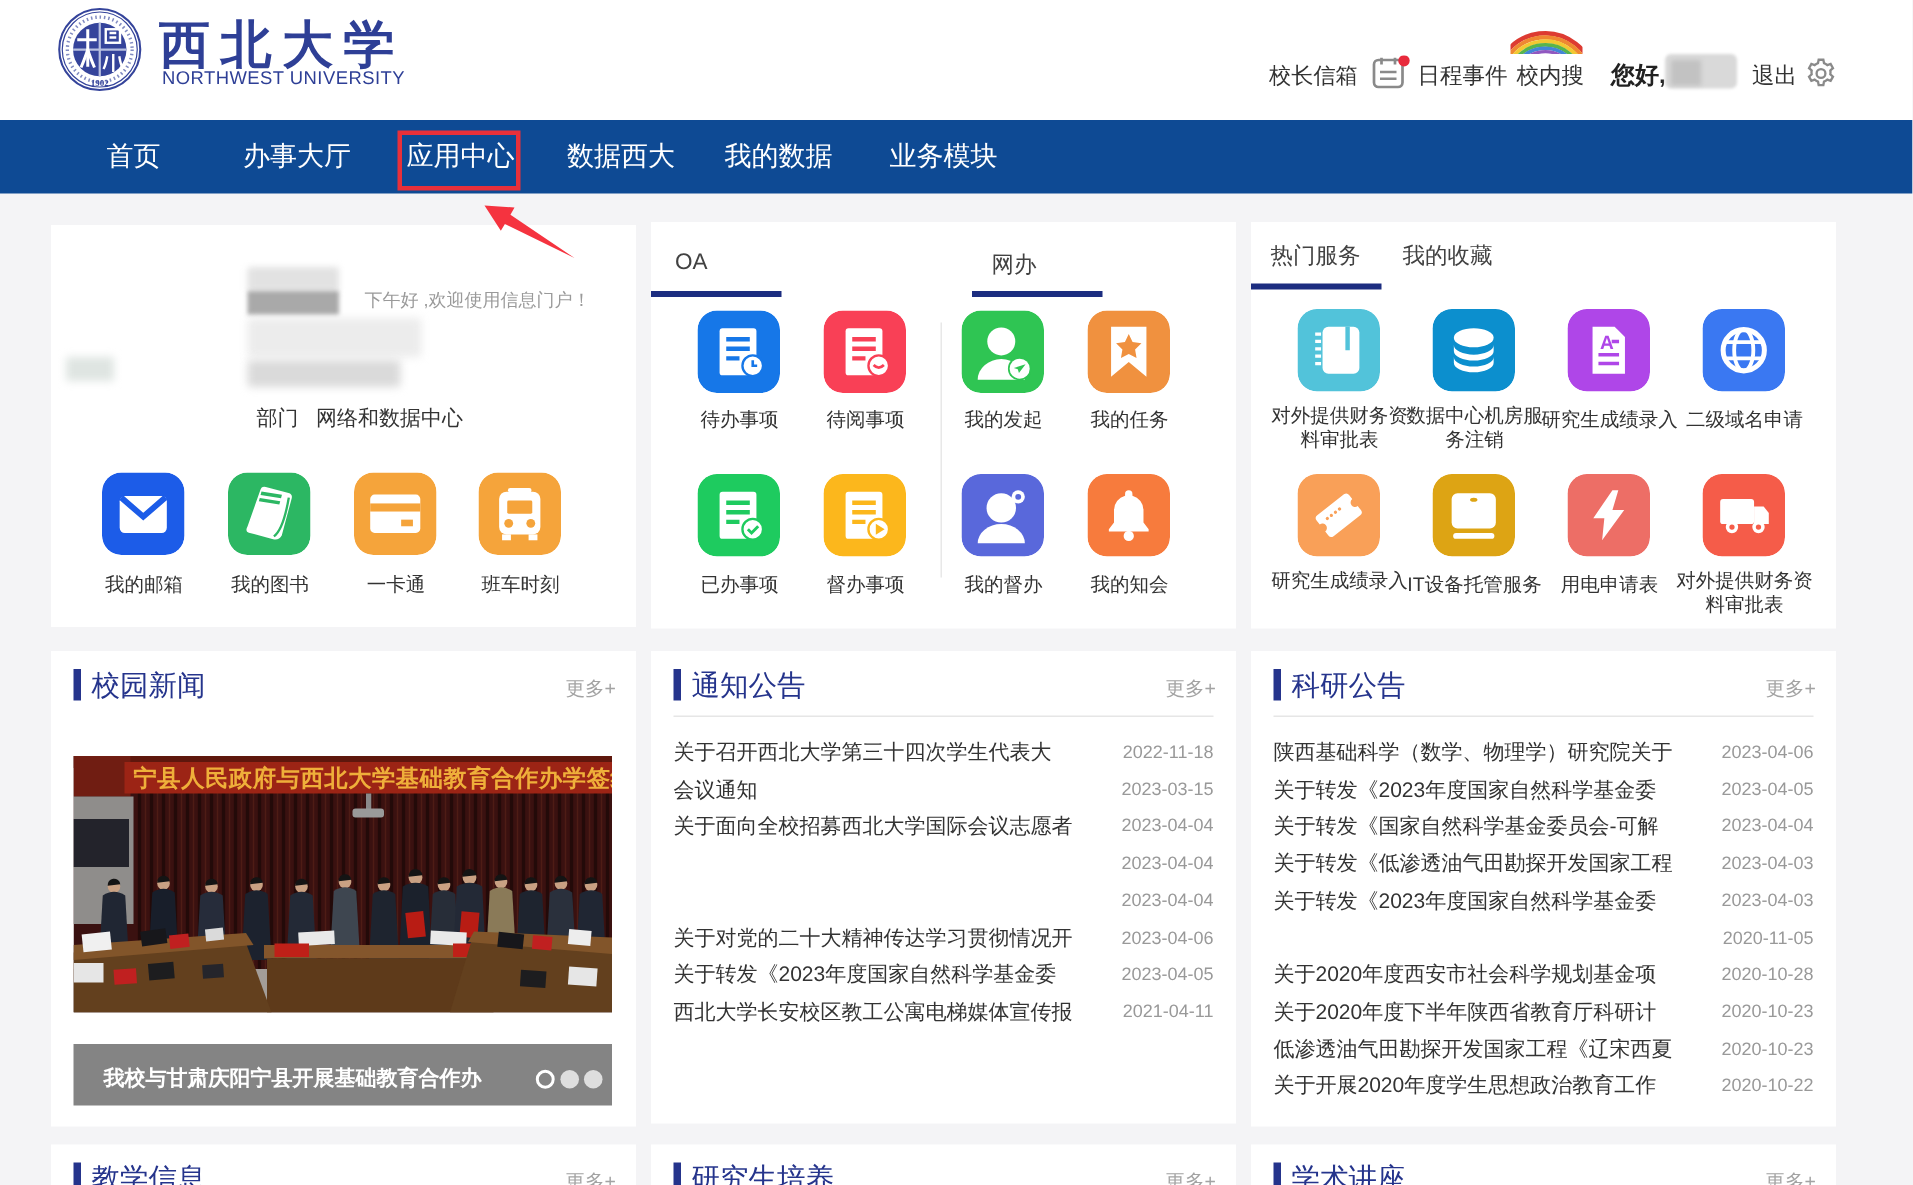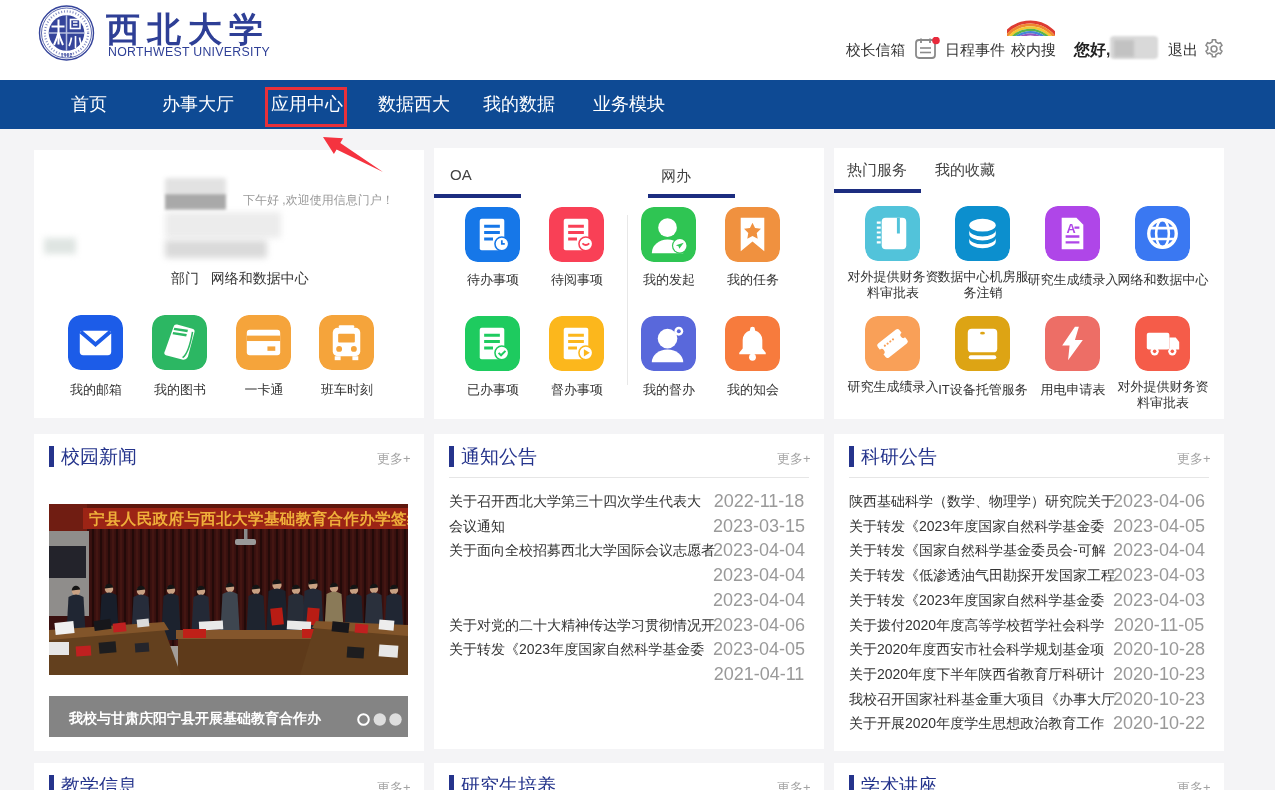--- a/index.html
+++ b/index.html
@@ -13,21 +13,21 @@
 #redbox{position:absolute;left:265px;top:87px;width:82px;height:40px;border:3px solid #e8303a}
 .card{position:absolute;background:#fff}
 .ttl{position:absolute;font-size:19px;color:#25348c;white-space:nowrap}
 .tbar{position:absolute;width:5px;height:21px;background:#25348c}
 .more{position:absolute;font-size:13px;color:#a3a3a3;white-space:nowrap}
 .hline{position:absolute;height:1px;background:#e6e6e6}
 .app{position:absolute;width:55px;height:55px;border-radius:13px}
 .lbl{position:absolute;font-size:13px;color:#333;transform:translateX(-50%);white-space:nowrap}
 .lblw{position:absolute;font-size:13px;color:#333;width:96px;text-align:center;line-height:15.5px;transform:translateX(-50%)}
 .lrow{position:absolute;height:25px;line-height:25px;font-size:14px;color:#333;white-space:nowrap;overflow:hidden}
-.ldate{position:absolute;height:25px;line-height:25px;font-size:18px;color:#999;text-align:center}
+.ldate{position:absolute;height:25px;line-height:25px;font-size:12px;color:#999;text-align:right}
 .tab{position:absolute;font-size:15px;color:#424242;white-space:nowrap}
 .tabu{position:absolute;height:4px;background:#1c2d80}
 </style>
 </head>
 <body>
 <div id="page">
 
 <div id="nav">
   <div class="navitem" style="left:89px">首页</div>
   <div class="navitem" style="left:198px">办事大厅</div>
@@ -260,21 +260,21 @@
   <rect x="12" y="17" width="23" height="17" rx="2" fill="#fff"></rect>
   <path d="M35 22 h6.5 l3.5 4.5 v7.5 h-10 z" fill="#fff"></path>
   <circle cx="20" cy="36" r="4.2" fill="#fff"></circle>
   <circle cx="20" cy="36" r="1.8" fill="#f55c49"></circle>
   <circle cx="38" cy="36" r="4.2" fill="#fff"></circle>
   <circle cx="38" cy="36" r="1.8" fill="#f55c49"></circle>
 </svg>
 <div class="lblw" style="left:893px;top:269px">对外提供财务资料审批表</div>
 <div class="lblw" style="left:983px;top:269px">数据中心机房服务注销</div>
 <div class="lbl" style="left:1073px;top:271px">研究生成绩录入</div>
-<div class="lbl" style="left:1163px;top:271px">网络和数据中心</div>
+<div class="lbl" style="left:1163px;top:271px">二级域名申请</div>
 <div class="lblw" style="left:893px;top:379px">研究生成绩录入</div>
 <div class="lbl" style="left:983px;top:381px">IT设备托管服务</div>
 <div class="lbl" style="left:1073px;top:381px">用电申请表</div>
 <div class="lblw" style="left:1163px;top:379px">对外提供财务资料审批表</div>
 
 <div class="card" id="c4" style="left:34px;top:434px;width:390px;height:317px"></div>
 <div class="tbar" style="left:49px;top:446px"></div>
 <div class="ttl" style="left:61px;top:444px">校园新闻</div>
 <div class="more" style="left:377px;top:450px">更多+</div>
 <svg class="abs" style="left:49px;top:504px" width="359" height="171" viewBox="0 0 359 171">
@@ -463,44 +463,44 @@
 <div class="lrow" style="left:449px;top:514px;width:300px">会议通知</div>
     <div class="ldate" style="left:709px;top:514px;width:100px">2023-03-15</div>
 <div class="lrow" style="left:449px;top:538px;width:300px">关于面向全校招募西北大学国际会议志愿者</div>
     <div class="ldate" style="left:709px;top:538px;width:100px">2023-04-04</div>
     <div class="ldate" style="left:709px;top:563px;width:100px">2023-04-04</div>
     <div class="ldate" style="left:709px;top:588px;width:100px">2023-04-04</div>
 <div class="lrow" style="left:449px;top:613px;width:300px">关于对党的二十大精神传达学习贯彻情况开</div>
     <div class="ldate" style="left:709px;top:613px;width:100px">2023-04-06</div>
 <div class="lrow" style="left:449px;top:637px;width:300px">关于转发《2023年度国家自然科学基金委</div>
     <div class="ldate" style="left:709px;top:637px;width:100px">2023-04-05</div>
+<div class="lrow" style="left:449px;top:662px;width:300px">西北大学长安校区教工公寓电梯媒体宣传报</div>
     <div class="ldate" style="left:709px;top:662px;width:100px">2021-04-11</div>
 
 <div class="card" id="c6" style="left:834px;top:434px;width:390px;height:317px"></div>
 <div class="tbar" style="left:849px;top:446px"></div>
 <div class="ttl" style="left:861px;top:444px">科研公告</div>
 <div class="more" style="left:1177px;top:450px">更多+</div>
 <div class="hline" style="left:849px;top:477px;width:360px"></div>
 <div class="lrow" style="left:849px;top:489px;width:300px">陕西基础科学（数学、物理学）研究院关于</div>
     <div class="ldate" style="left:1109px;top:489px;width:100px">2023-04-06</div>
 <div class="lrow" style="left:849px;top:514px;width:300px">关于转发《2023年度国家自然科学基金委</div>
     <div class="ldate" style="left:1109px;top:514px;width:100px">2023-04-05</div>
 <div class="lrow" style="left:849px;top:538px;width:300px">关于转发《国家自然科学基金委员会-可解</div>
     <div class="ldate" style="left:1109px;top:538px;width:100px">2023-04-04</div>
 <div class="lrow" style="left:849px;top:563px;width:300px">关于转发《低渗透油气田勘探开发国家工程</div>
     <div class="ldate" style="left:1109px;top:563px;width:100px">2023-04-03</div>
 <div class="lrow" style="left:849px;top:588px;width:300px">关于转发《2023年度国家自然科学基金委</div>
     <div class="ldate" style="left:1109px;top:588px;width:100px">2023-04-03</div>
-<div class="lrow" style="left:849px;top:613px;width:300px">关于拨付2020年度高等学校哲学社会科学</div>
     <div class="ldate" style="left:1109px;top:613px;width:100px">2020-11-05</div>
 <div class="lrow" style="left:849px;top:637px;width:300px">关于2020年度西安市社会科学规划基金项</div>
     <div class="ldate" style="left:1109px;top:637px;width:100px">2020-10-28</div>
 <div class="lrow" style="left:849px;top:662px;width:300px">关于2020年度下半年陕西省教育厅科研计</div>
     <div class="ldate" style="left:1109px;top:662px;width:100px">2020-10-23</div>
-<div class="lrow" style="left:849px;top:687px;width:300px">我校召开国家社科基金重大项目《办事大厅</div>
+<div class="lrow" style="left:849px;top:687px;width:300px">低渗透油气田勘探开发国家工程《辽宋西夏</div>
     <div class="ldate" style="left:1109px;top:687px;width:100px">2020-10-23</div>
 <div class="lrow" style="left:849px;top:711px;width:300px">关于开展2020年度学生思想政治教育工作</div>
     <div class="ldate" style="left:1109px;top:711px;width:100px">2020-10-22</div>
 
 <div class="card" style="left:34px;top:763px;width:390px;height:27px"></div>
 <div class="tbar" style="left:49px;top:775px"></div>
 <div class="ttl" style="left:61px;top:773px">教学信息</div>
 <div class="more" style="left:377px;top:779px">更多+</div>
 <div class="card" style="left:434px;top:763px;width:390px;height:27px"></div>
 <div class="tbar" style="left:449px;top:775px"></div>

